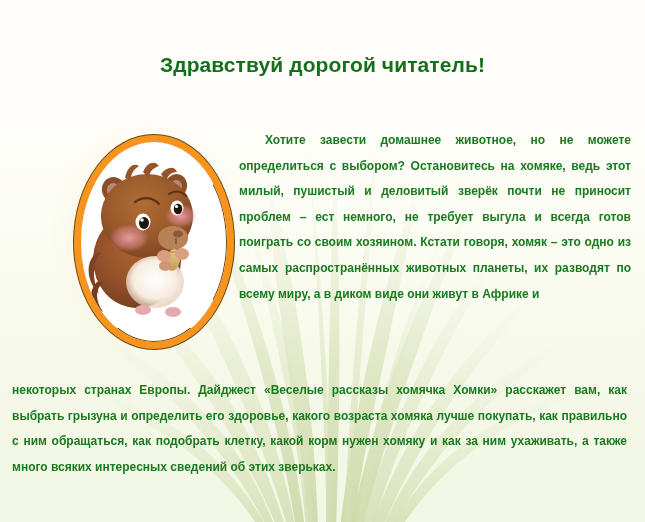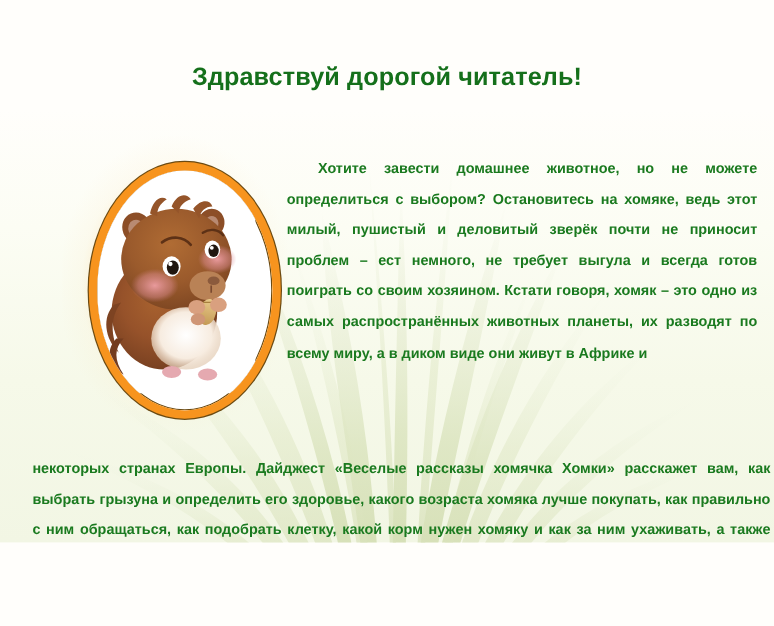--- a/index.html
+++ b/index.html
@@ -11,21 +11,21 @@
     width: 645px;
     height: 522px;
     font-family: "Liberation Sans", sans-serif;
     background: #fffefb;
     overflow: hidden;
   }
 
   #page {
     position: relative;
     width: 645px;
-    height: 452px;
+    height: 522px;
     overflow: hidden;
     background:
       linear-gradient(to bottom,
         #fffefb 0%,
         #fffefb 20%,
         #fcfdf4 42%,
         #f6f9e9 70%,
         #f2f6e4 100%);
   }
 
@@ -103,21 +103,21 @@
   }
   #copy-right {
     left: 239px;
     top: 128px;
     width: 392px;
   }
   #copy-right::first-line {
     
   }
   #copy-bottom {
-    left: 27px;
+    left: 12px;
     top: 378px;
     width: 615px;
   }
   .indent {
     display: inline-block;
     width: 26px;
   }
 </style>
 </head>
 <body>

